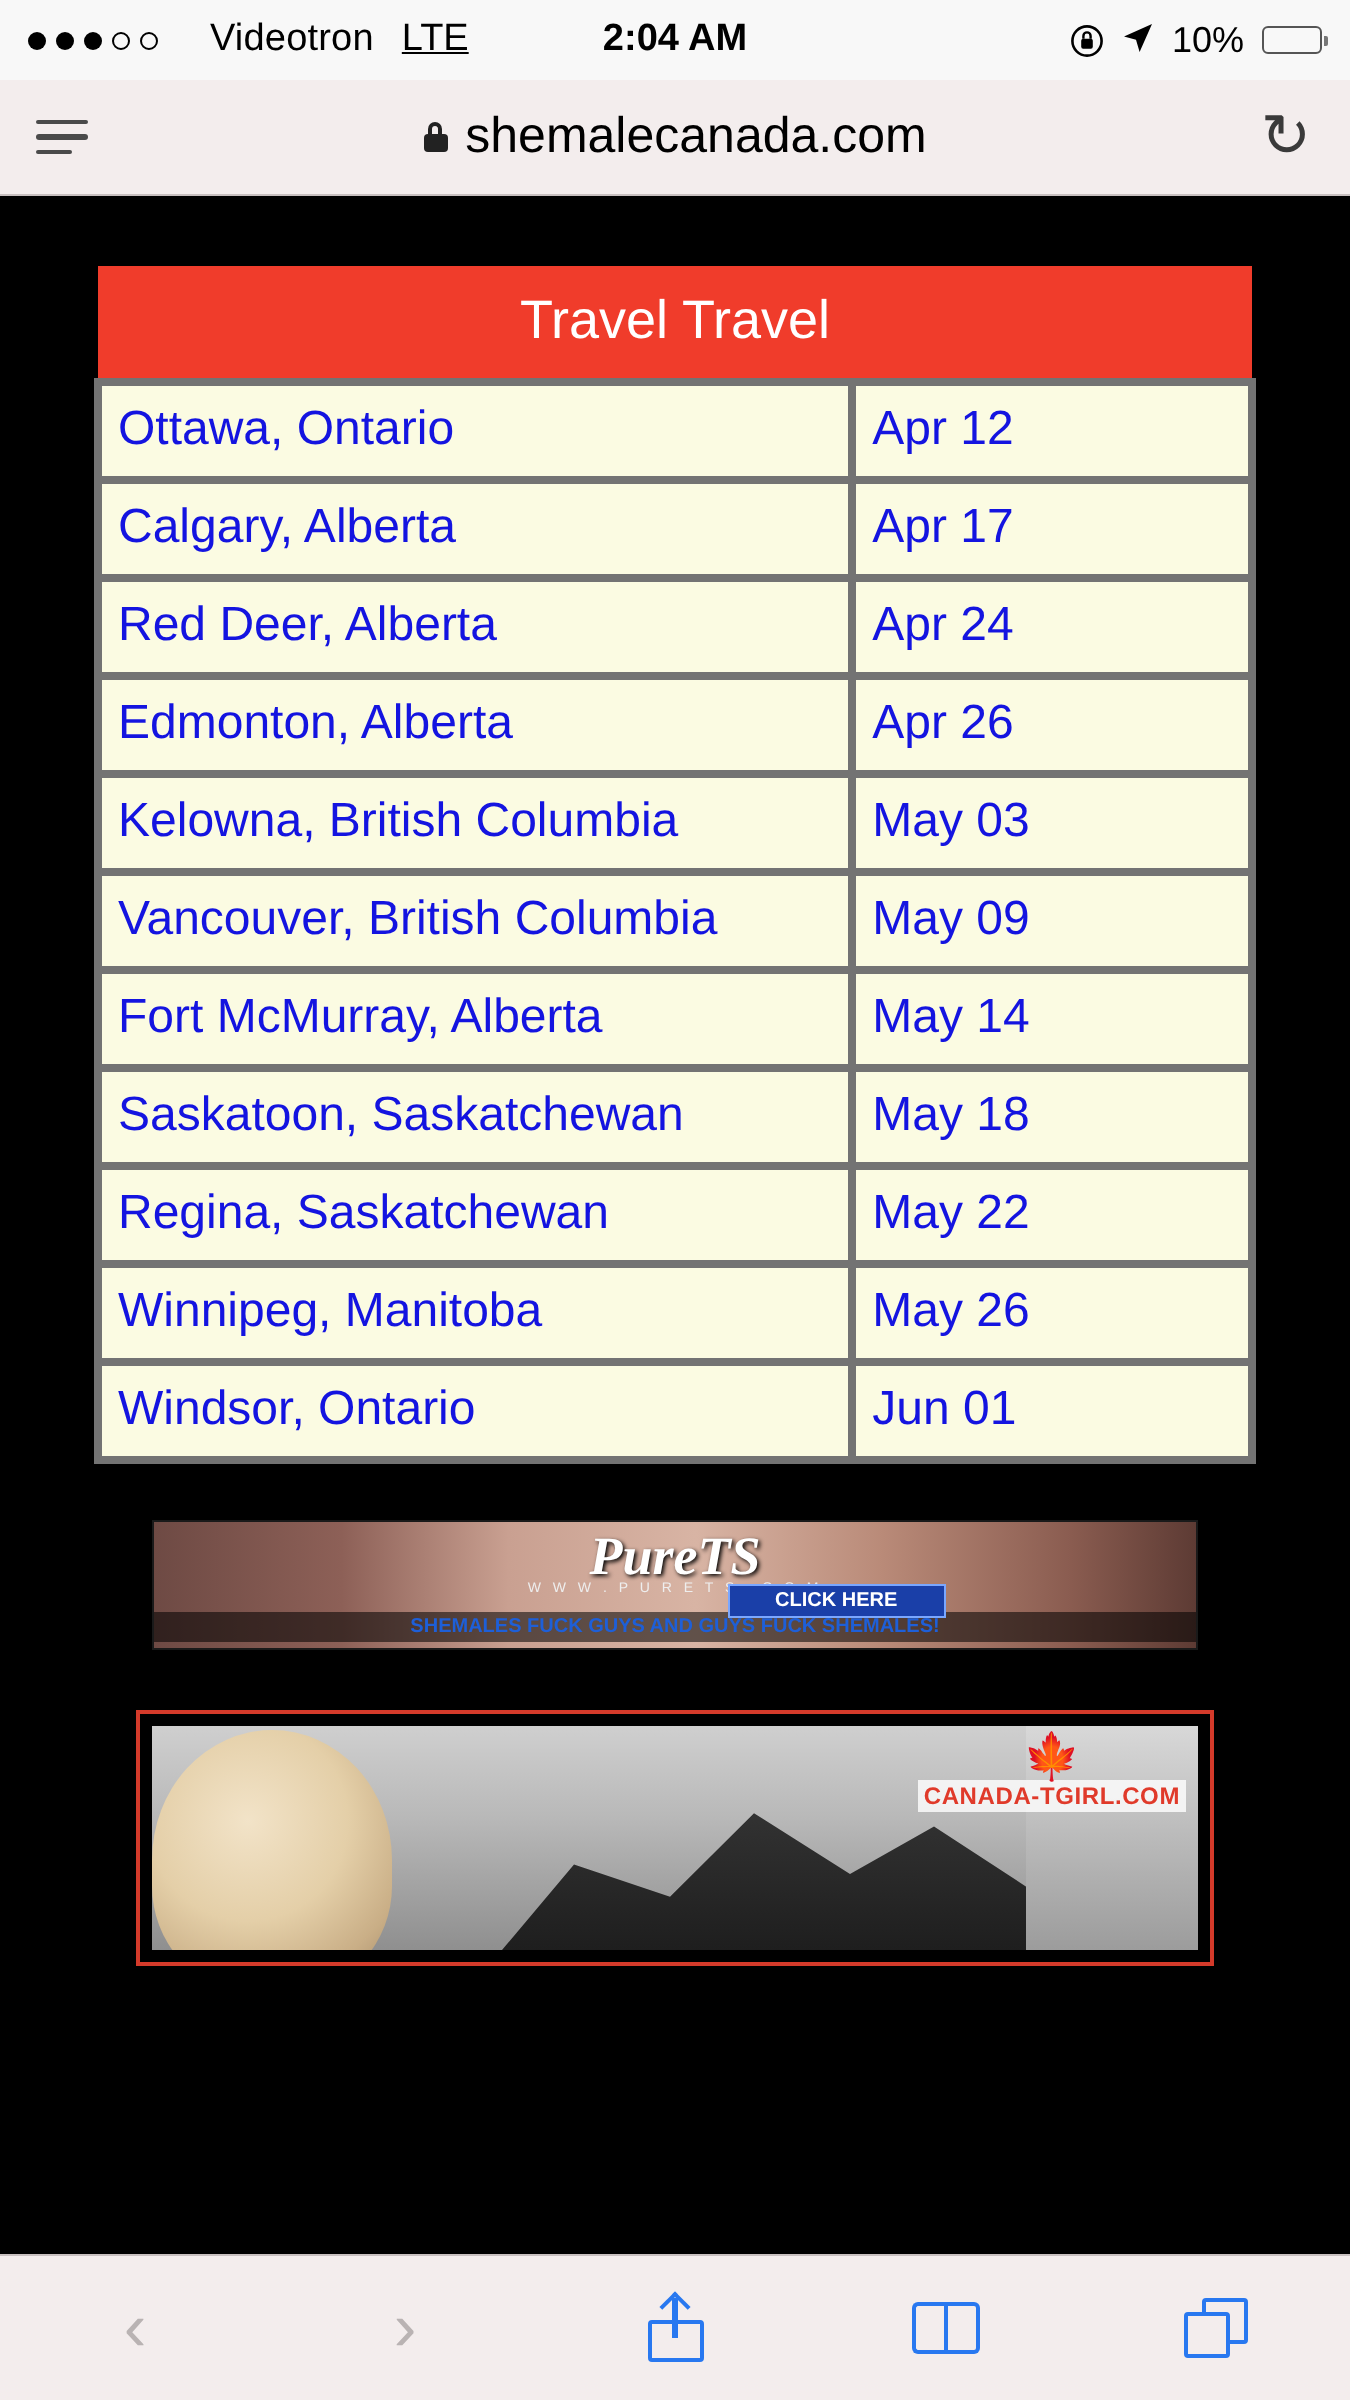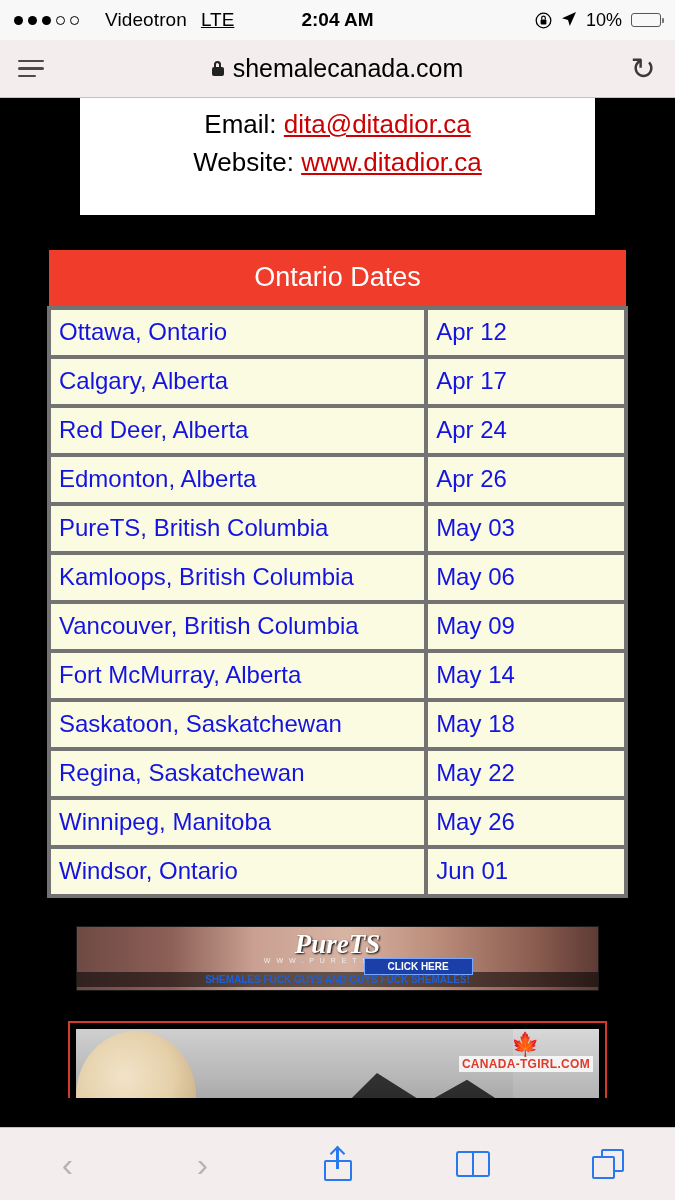--- a/index.html
+++ b/index.html
@@ -515,57 +515,43 @@
     </span>
     <span class="url-text">shemalecanada.com</span>
   </div>
   <div class="reload-btn">
     <span class="reload-glyph">↻</span>
   </div>
 </div>
 
 <div class="page">
 
-  <div class="contact-card">
-    <div class="contact-line">
-      <span>Email:</span>
-      <a href="#">dita@ditadior.ca</a>
-    </div>
-    <div class="contact-line">
-      <span>Website:</span>
-      <a href="#">www.ditadior.ca</a>
-    </div>
-  </div>
 
   <table class="travel-table">
-    <caption>Ontario Dates</caption>
+    <caption>Travel Travel</caption>
     <tbody id="travel-rows">
         <tr>
           <td class="city">Ottawa, Ontario</td>
           <td class="date">Apr 12</td>
         </tr>
         <tr>
           <td class="city">Calgary, Alberta</td>
           <td class="date">Apr 17</td>
         </tr>
         <tr>
           <td class="city">Red Deer, Alberta</td>
           <td class="date">Apr 24</td>
         </tr>
         <tr>
           <td class="city">Edmonton, Alberta</td>
           <td class="date">Apr 26</td>
         </tr>
         <tr>
-          <td class="city">PureTS, British Columbia</td>
+          <td class="city">Kelowna, British Columbia</td>
           <td class="date">May 03</td>
-        </tr>
-        <tr>
-          <td class="city">Kamloops, British Columbia</td>
-          <td class="date">May 06</td>
         </tr>
         <tr>
           <td class="city">Vancouver, British Columbia</td>
           <td class="date">May 09</td>
         </tr>
         <tr>
           <td class="city">Fort McMurray, Alberta</td>
           <td class="date">May 14</td>
         </tr>
         <tr>

